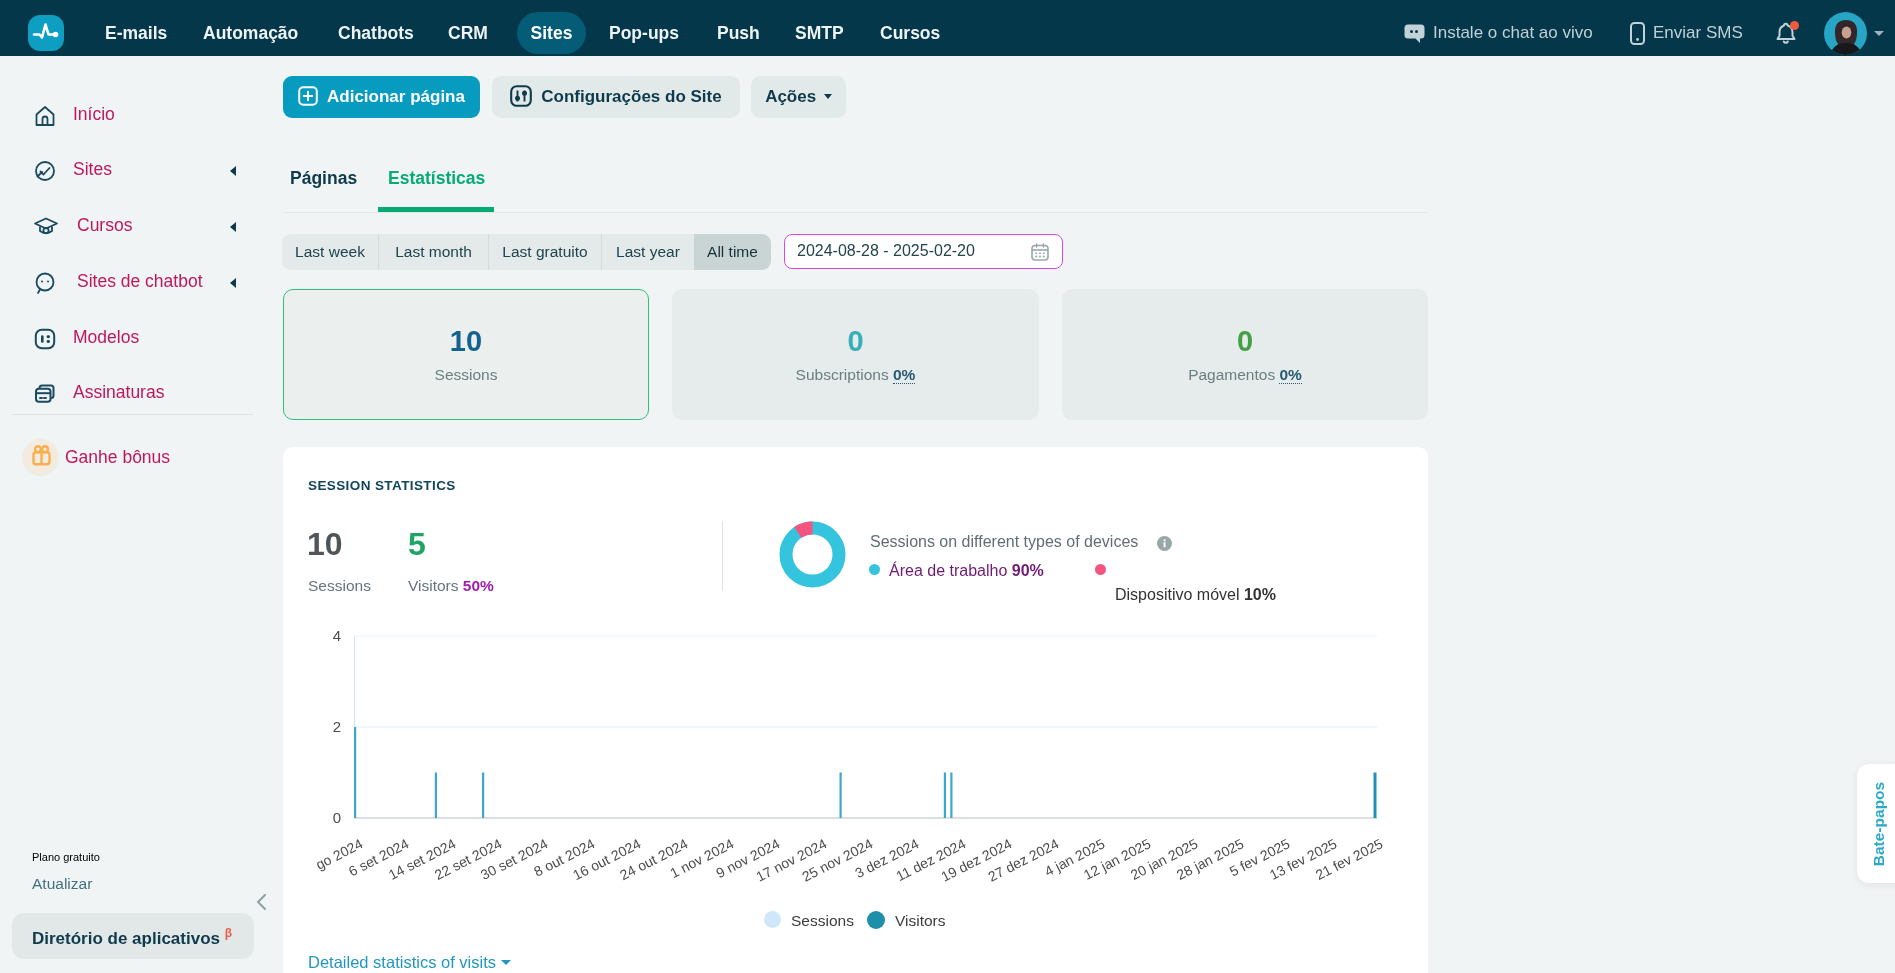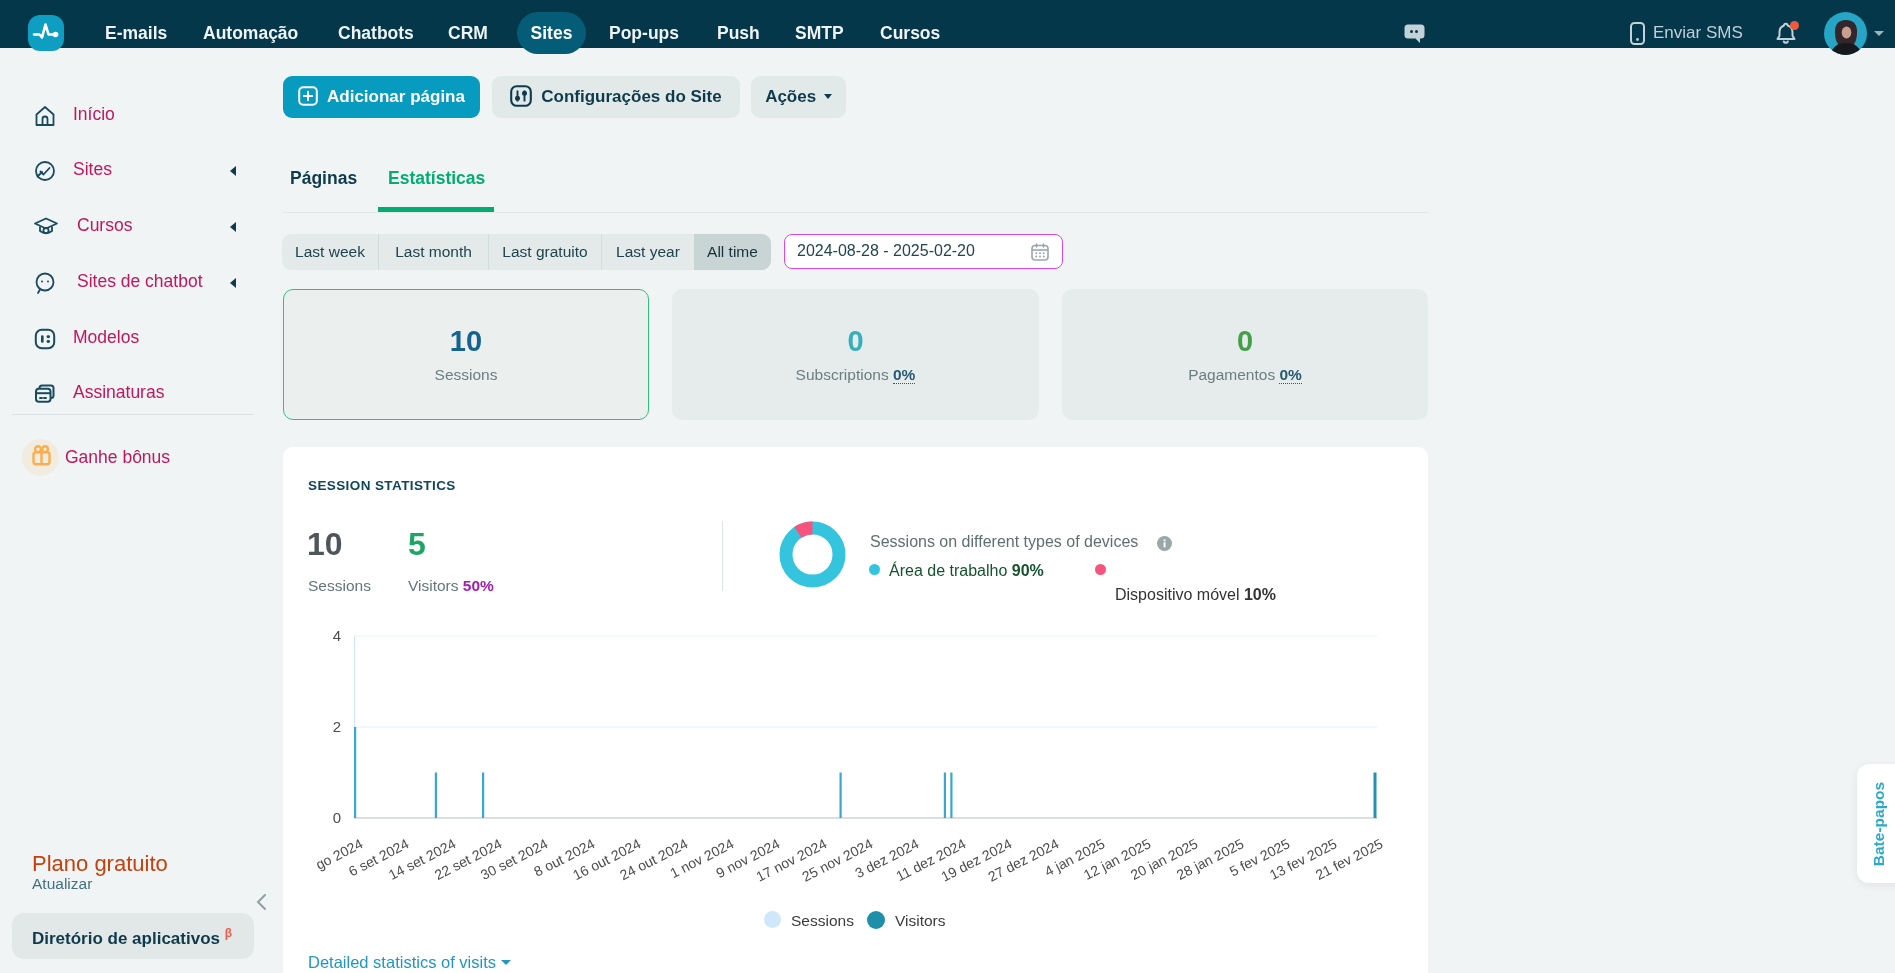--- a/index.html
+++ b/index.html
@@ -1,21 +1,21 @@
 <!DOCTYPE html>
 <html><head>
 <meta charset="utf-8">
 <style>
 * { margin:0; padding:0; box-sizing:border-box; }
 html,body { width:1895px; height:973px; overflow:hidden; }
 body { background:#f0f4f5; font-family:"Liberation Sans",sans-serif; position:relative; }
 .abs { position:absolute; }
 
 
-.nav { position:absolute; left:0; top:0; width:1895px; height:48px; background:#04374a; }
+.nav { position:absolute; left:0; top:0; width:1895px; height:56px; background:#04374a; }
 .logo { position:absolute; left:28px; top:15px; width:36px; height:36px; }
 .navlink { position:absolute; top:0; height:66px; line-height:66px; color:#eef4f6; font-size:17.5px; font-weight:bold; }
 .navpill { position:absolute; left:517px; top:12px; width:69px; height:42px; background:#055c76; border-radius:21px; color:#fff; font-size:17.5px; font-weight:bold; text-align:center; line-height:42px; }
 .navright { position:absolute; top:0; height:66px; line-height:66px; color:#bfd0d7; font-size:17px; }
 
 
 .sideitem { position:absolute; left:33px; color:#be185d; font-size:17.5px;margin-top:13px; }
 .side-label { position:absolute; left:40px; top:0px; white-space:nowrap; font-size:17.5px; }
 .side-arrow { position:absolute; left:197px; top:7px; width:0; height:0; border-top:5px solid transparent; border-bottom:5px solid transparent; border-right:6px solid #0e3a4c; }
 .side-divider { position:absolute; left:12px; top:414px; width:241px; height:1px; background:#dde3e4; }
@@ -63,20 +63,21 @@
   <span class="navlink" style="left:609px;">Pop-ups</span>
   <span class="navlink" style="left:717px;">Push</span>
   <span class="navlink" style="left:795px;">SMTP</span>
   <span class="navlink" style="left:880px;">Cursos</span>
 
   <svg class="abs" style="left:1404px;top:23px;" width="21" height="21" viewBox="0 0 21 21">
     <path d="M4 1.5 h13 a3.5 3.5 0 0 1 3.5 3.5 v7 a3.5 3.5 0 0 1 -3.5 3.5 h-1 v4.5 l-4.5 -4.5 H4 a3.5 3.5 0 0 1 -3.5 -3.5 v-7 A3.5 3.5 0 0 1 4 1.5 z" fill="#c2d2d8"></path>
     <circle cx="7.5" cy="8.5" r="1.5" fill="#04374a"></circle>
       <circle cx="12.5" cy="8.5" r="1.5" fill="#04374a"></circle>
   </svg>
+  <span class="navright" style="left:1433px;">Instale o chat ao vivo</span>
   <svg class="abs" style="left:1630px;top:22px;" width="15" height="23" viewBox="0 0 15 23">
     <rect x="1" y="1" width="13" height="21" rx="3.5" fill="none" stroke="#c2d2d8" stroke-width="2"></rect>
     <circle cx="7.5" cy="17.5" r="1.4" fill="#c2d2d8"></circle>
   </svg>
   <span class="navright" style="left:1653px;">Enviar SMS</span>
   <svg class="abs" style="left:1773px;top:21px;" width="28" height="26" viewBox="0 0 28 26">
     <path d="M11 4.5 a1.8 1.8 0 0 1 3.6 0 a7 7 0 0 1 4.9 6.7 v3.6 l2 3.2 H4.5 l2 -3.2 v-3.6 A7 7 0 0 1 11 4.5 z" fill="none" stroke="#c2d2d8" stroke-width="2" stroke-linejoin="round"></path>
     <path d="M10.8 20.5 a2.2 2.2 0 0 0 4 0" fill="none" stroke="#c2d2d8" stroke-width="2" stroke-linecap="round"></path>
     <circle cx="21.5" cy="4.5" r="4.5" fill="#f05a3c"></circle>
   </svg>
@@ -156,21 +157,21 @@
   <svg style="position:relative;top:1px;left:-3px;" width="23" height="23" viewBox="0 0 23 23" fill="none" stroke="#fbae4e" stroke-width="2.4" stroke-linejoin="round">
       <rect x="3.5" y="8.2" width="16" height="12" rx="2.4"></rect>
       <path d="M11.5 8.5 v11.5"></path>
       <circle cx="8" cy="5.2" r="2.9"></circle>
       <circle cx="15" cy="5.2" r="2.9"></circle>
       <path d="M10 7.4 L11.5 8.5 L13 7.4" stroke-width="2"></path>
     </svg>
   <span class="side-label" style="left:32px;top:4px;">Ganhe bônus</span>
 </div>
 
-<div class="abs" style="left:32px;top:851px;color:#c2410c;font-size:22px;">Plano gratuito</div>
+<div class="abs" style="left:32px;top:851px;color:#000000;font-size:11px;">Plano gratuito</div>
 <div class="abs" style="left:32px;top:875px;color:#44707f;font-size:15.5px;">Atualizar</div>
 <svg class="abs" style="left:255px;top:893px;" width="12" height="18" viewBox="0 0 12 18">
     <path d="M10 2 L3 9 l7 7" fill="none" stroke="#8e9fa5" stroke-width="2" stroke-linecap="round"></path>
   </svg>
 <div class="abs" style="left:12px;top:913px;width:242px;height:46px;background:#e2e8e8;border-radius:12px;"></div>
 <div class="abs" style="left:32px;top:926px;color:#0e3a4c;font-size:17px;font-weight:bold;">Diretório de aplicativos <sup style="color:#f05a4a;font-size:12px;">β</sup></div>
 
 <div class="btn-teal"><svg style="vertical-align:-4px;margin-right:9px;" width="20" height="20" viewBox="0 0 20 20">
       <rect x="1.2" y="1.2" width="17.6" height="17.6" rx="4" fill="none" stroke="#fff" stroke-width="2"></rect>
       <path d="M10 5.8 v8.4 M5.8 10 h8.4" stroke="#fff" stroke-width="2" stroke-linecap="round"></path>
@@ -234,21 +235,21 @@
   <circle cx="33.5" cy="33.5" r="26.5" fill="none" stroke="#35c4dd" stroke-width="13"></circle>
   <circle cx="33.5" cy="33.5" r="26.5" fill="none" stroke="#f4547e" stroke-width="13" stroke-dasharray="16.65 149.9" stroke-dashoffset="16.65" transform="rotate(-90 33.5 33.5)"></circle>
 </svg>
 <div class="abs" style="left:870px;top:533px;color:#5f6e70;font-size:16px;">Sessions on different types of devices</div>
 <svg class="abs" style="left:1157px;top:536px;" width="15" height="15" viewBox="0 0 15 15">
     <circle cx="7.5" cy="7.5" r="7.5" fill="#9aa7aa"></circle>
     <rect x="6.6" y="6.3" width="1.9" height="5" fill="#fff"></rect>
     <rect x="6.6" y="3.4" width="1.9" height="1.9" fill="#fff"></rect>
   </svg>
 <div class="abs" style="left:869px;top:564px;width:11px;height:11px;border-radius:50%;background:#35c4dd;"></div>
-<div class="abs" style="left:889px;top:562px;color:#14532d;font-size:16px;">Área de trabalho <b>90%</b></div>
+<div class="abs" style="left:889px;top:562px;color:#701a75;font-size:16px;">Área de trabalho <b>90%</b></div>
 <div class="abs" style="left:1095px;top:564px;width:11px;height:11px;border-radius:50%;background:#f4547e;"></div>
 <div class="abs" style="left:1115px;top:586px;color:#333;font-size:16px;">Dispositivo móvel <b>10%</b></div>
 
 <svg class="abs" style="left:308px;top:615px;" width="1095" height="290" viewBox="0 0 1095 290">
   <g transform="translate(-308,-615)">
     <text x="341" y="641" font-size="15" fill="#4c4c4c" text-anchor="end">4</text>
     <text x="341" y="732" font-size="15" fill="#4c4c4c" text-anchor="end">2</text>
     <text x="341" y="823" font-size="15" fill="#4c4c4c" text-anchor="end">0</text>
     <line x1="354" y1="636" x2="1377" y2="636" stroke="#e8f4f9" stroke-width="1"></line>
     <line x1="354" y1="727" x2="1377" y2="727" stroke="#e0eff7" stroke-width="1"></line>

